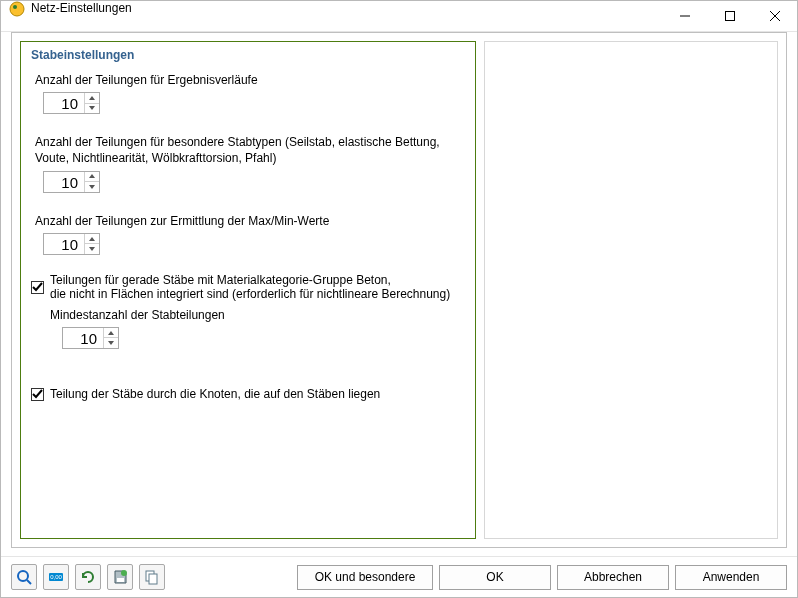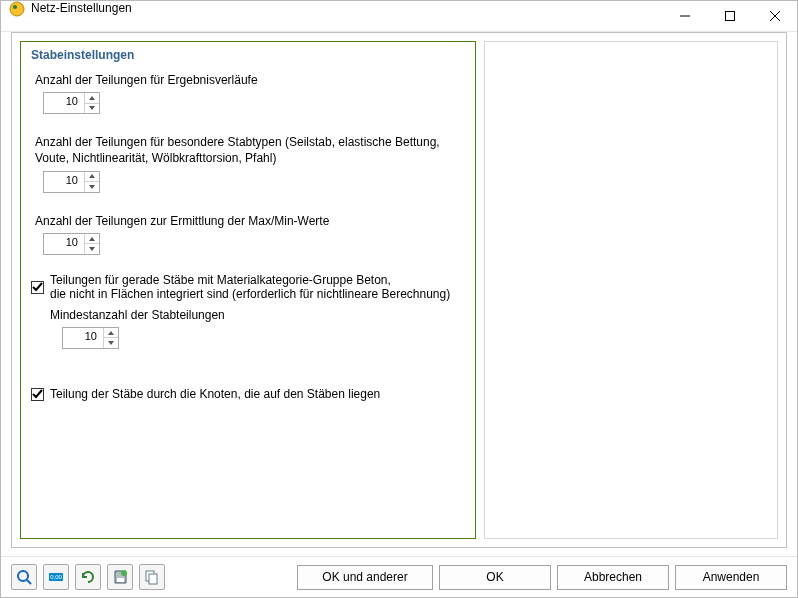--- a/index.html
+++ b/index.html
@@ -111,21 +111,21 @@
     border: 1px solid #a9a9a9;
     height: 20px;
     background: #fff;
     margin-left: 12px;
     margin-bottom: 14px;
   }
   .spinner .val {
     width: 34px;
     text-align: right;
     padding: 2px 6px 0 0;
-    font-size: 11px;
+    font-size: 15px;
   }
   .spinner .arrows {
     width: 14px;
     border-left: 1px solid #d0d0d0;
     display: flex;
     flex-direction: column;
   }
   .spinner .arrow {
     flex: 1;
     display: flex;
@@ -351,19 +351,19 @@
           <circle cx="12" cy="4" r="3" fill="#4caf50"></circle>
         </svg>
     </div>
     <div class="toolbtn">
       <svg viewBox="0 0 16 16">
           <rect x="2" y="2" width="8" height="10" fill="#fff" stroke="#607d8b"></rect>
           <rect x="5" y="5" width="8" height="10" fill="#fff" stroke="#607d8b"></rect>
         </svg>
     </div>
     <span class="spacer"></span>
-    <div class="btn" style="min-width:110px">OK und anderer</div>
+    <div class="btn" style="min-width:110px">OK und besondere</div>
     <div class="btn">OK</div>
     <div class="btn">Abbrechen</div>
     <div class="btn">Anwenden</div>
   </div>
 
 </div>
 
 </body></html>

